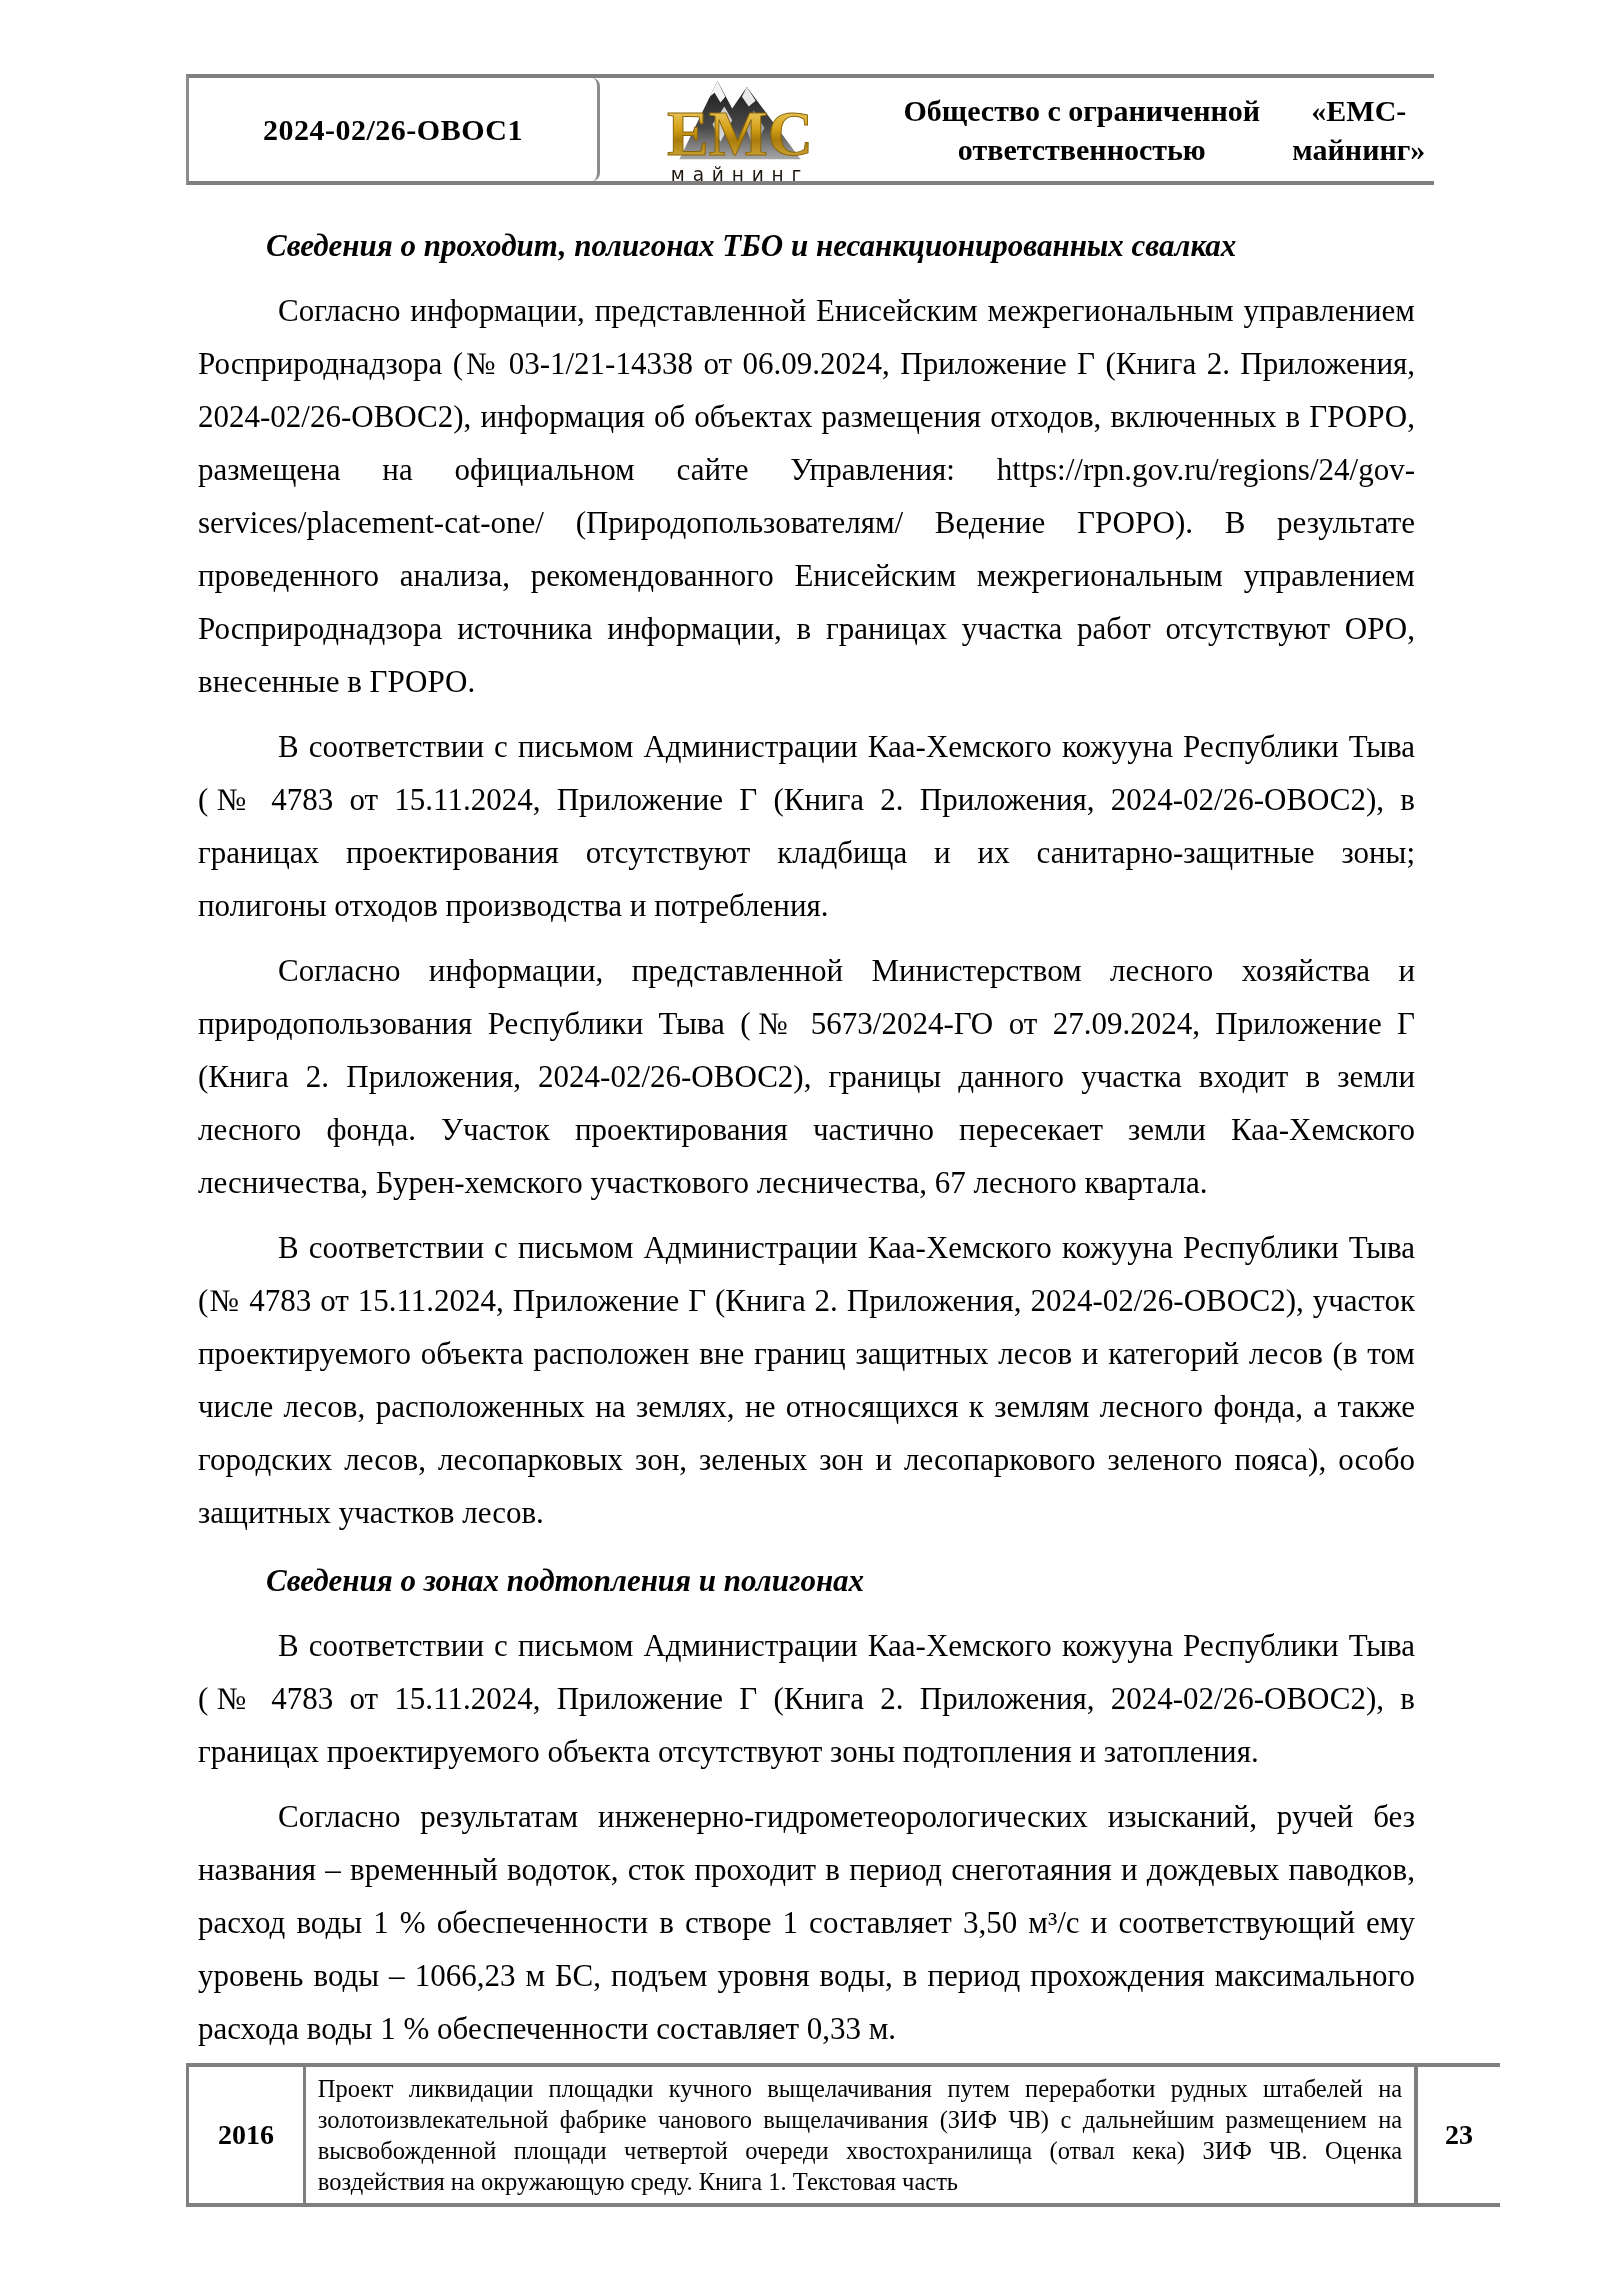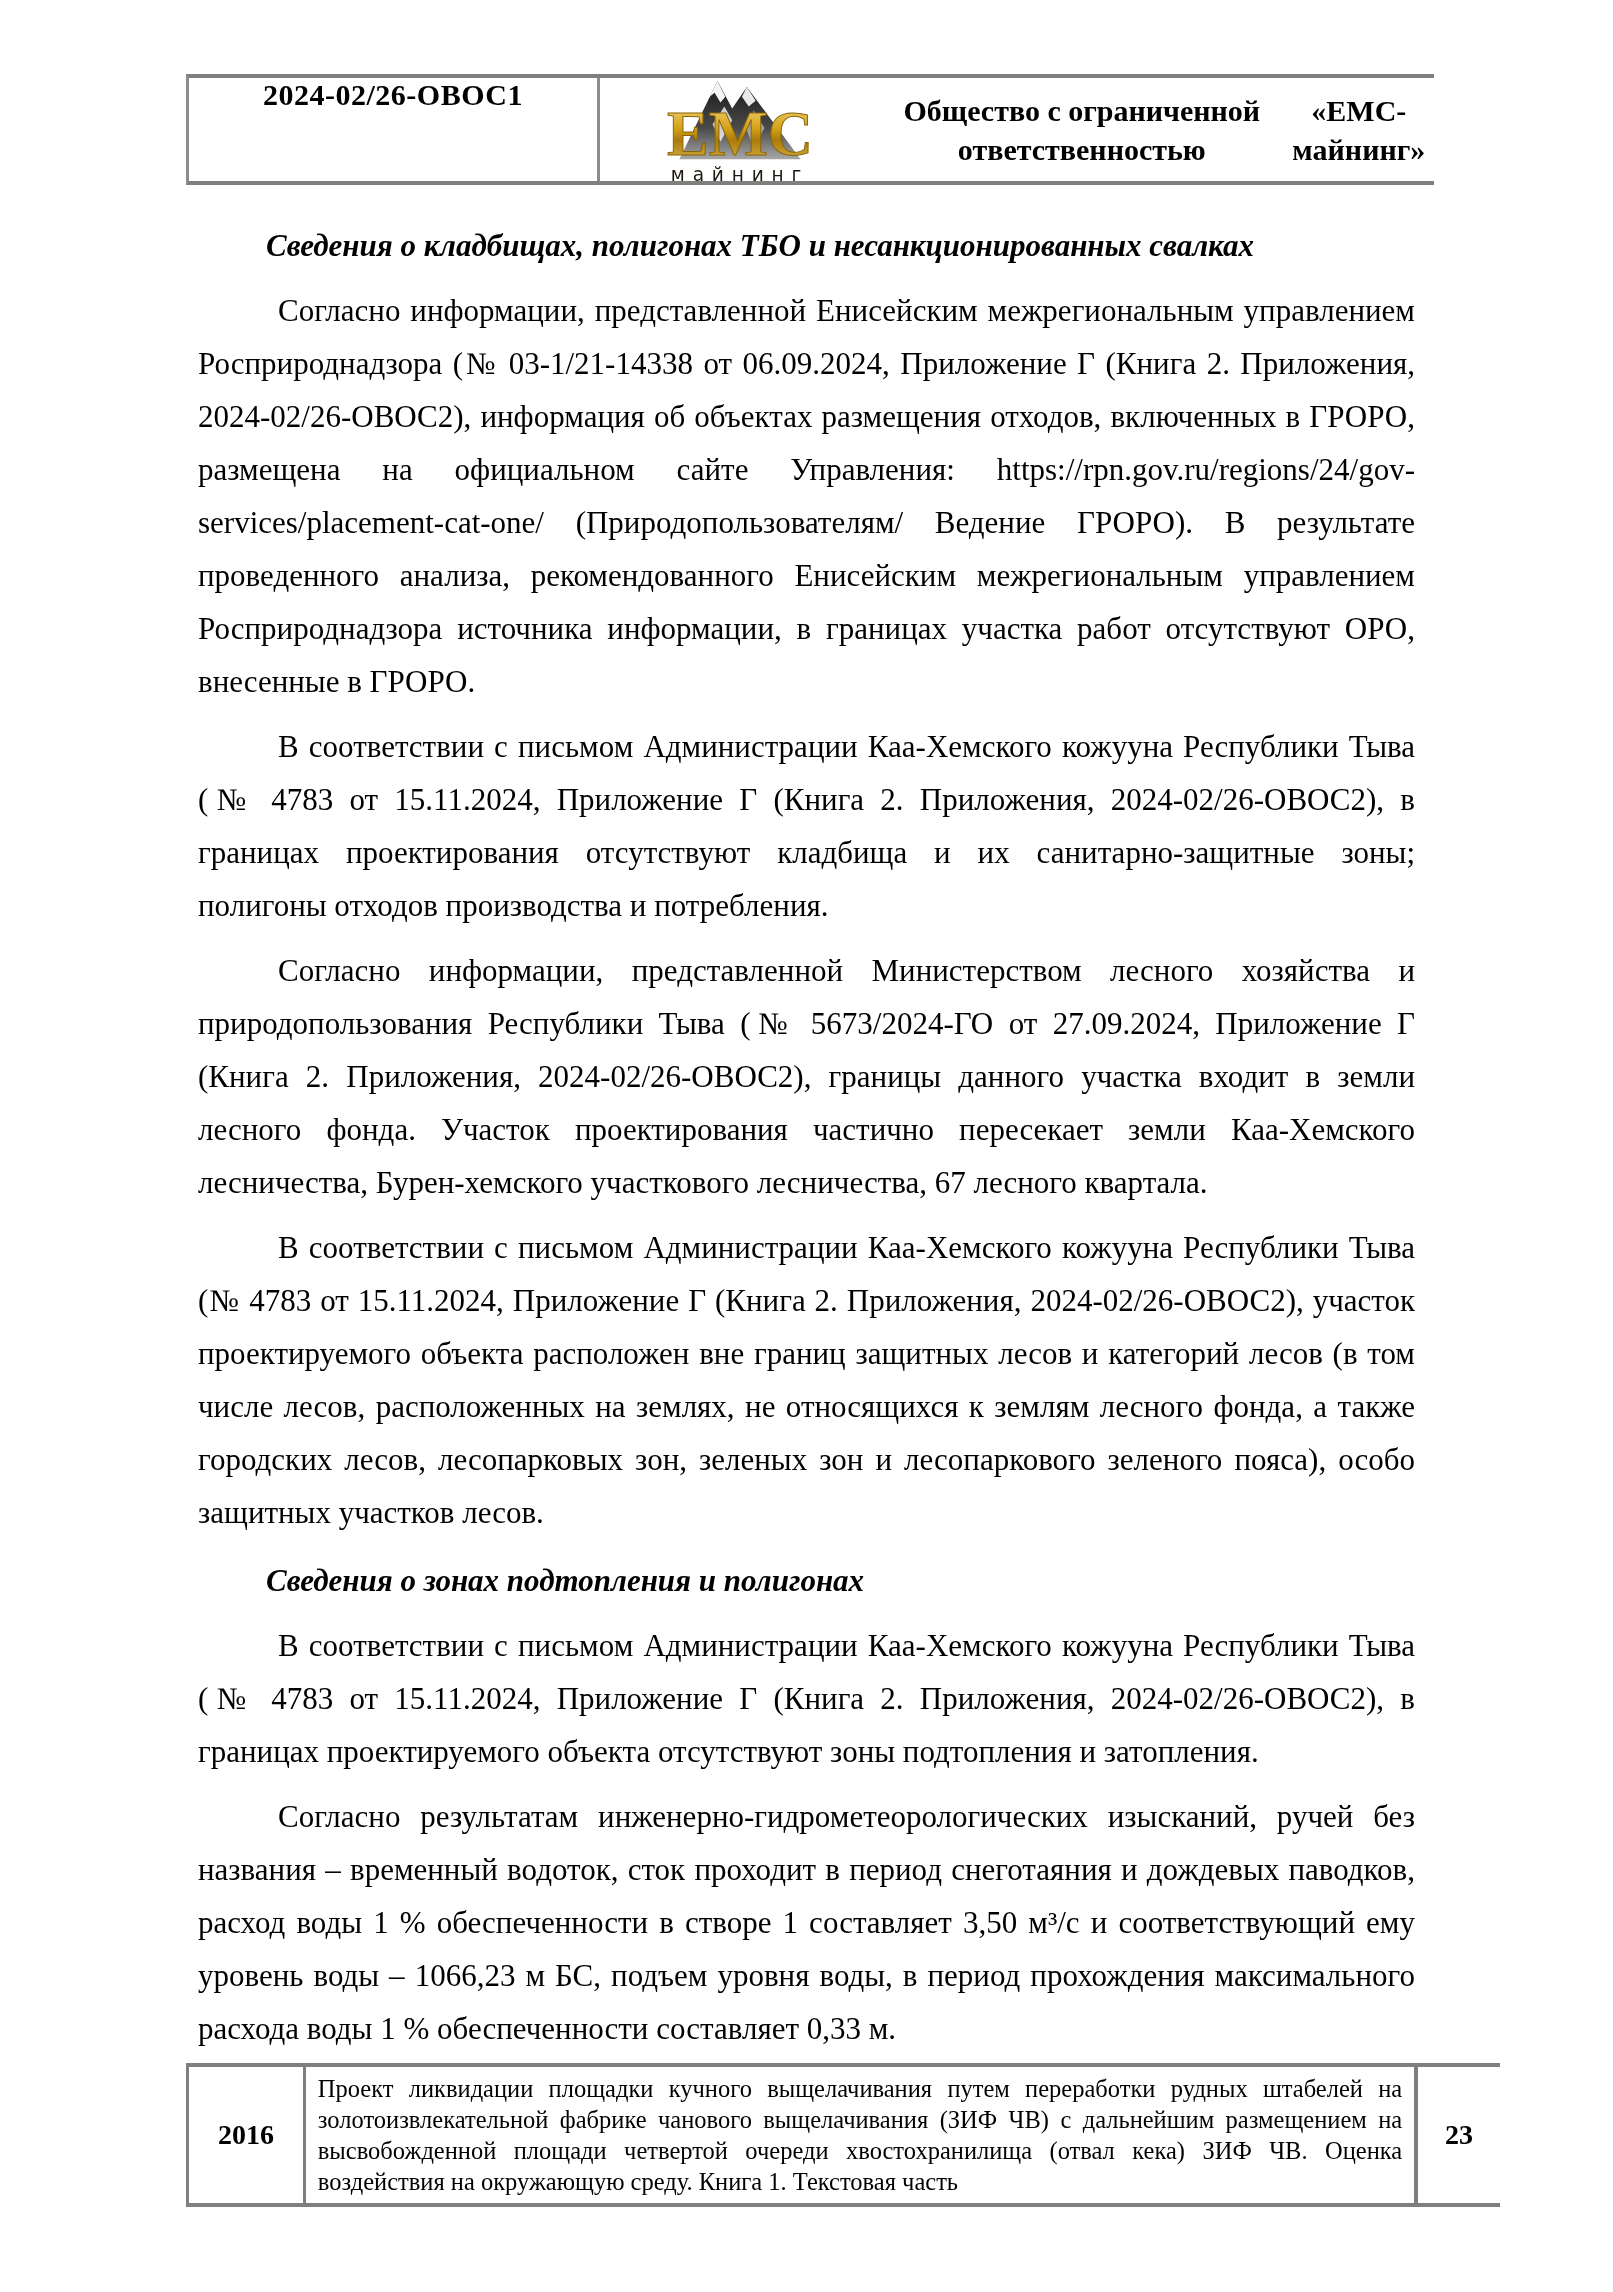--- a/index.html
+++ b/index.html
@@ -16,21 +16,21 @@
     position:absolute;left:186px;top:74px;width:1245px;height:103px;
     border-top:4.9px solid #7f7f7f;
     border-bottom:4.9px solid #7f7f7f;
     border-left:3.9px solid #8c8c8c;
     display:flex;align-items:stretch;
     box-sizing:content-box;
   }
   .header-cell-doc{
     width:408px;flex:0 0 auto;
     border-right:3.9px solid #8c8c8c;
-    display:flex;justify-content:center;
+    display:flex;align-items:center;justify-content:center;border-radius:8px;
   }
   .doc-number{font-weight:bold;font-size:30px;letter-spacing:0.5px;}
   .header-cell-logo{
     width:280px;flex:0 0 auto;
     display:flex;align-items:center;justify-content:center;
     overflow:visible;
     text-align:center;
   }
   .header-cell-company{
     flex:1 1 auto;
@@ -120,21 +120,21 @@
       </svg>
     </div>
     <div class="header-cell-company">
       <span class="company-line">Общество с ограниченной ответственностью</span>
       <span class="company-line">«ЕМС-майнинг»</span>
     </div>
   </div>
 
   <div class="body-text">
 
-    <p class="section-heading" style="margin-top:17.6px">Сведения о кладбищах, полигонах ТБО и несанкционированных свалках</p>
+    <p class="section-heading" style="margin-top:17.6px">Сведения о проходит, полигонах ТБО и несанкционированных свалках</p>
     <p class="para">Согласно информации, представленной Енисейским межрегиональным управлением Росприроднадзора (№ 03-1/21-14338 от 06.09.2024, Приложение Г (Книга 2. Приложения, 2024-02/26-ОВОС2), информация об объектах размещения отходов, включенных в ГРОРО, размещена на официальном сайте Управления: https://rpn.gov.ru/regions/24/gov-services/placement-cat-one/ (Природопользователям/ Ведение ГРОРО). В результате проведенного анализа, рекомендованного Енисейским межрегиональным управлением Росприроднадзора источника информации, в границах участка работ отсутствуют ОРО, внесенные в ГРОРО.</p>
     <p class="para">В соответствии с письмом Администрации Каа-Хемского кожууна Республики Тыва (№ 4783 от 15.11.2024, Приложение Г (Книга 2. Приложения, 2024-02/26-ОВОС2), в границах проектирования отсутствуют кладбища и их санитарно-защитные зоны; полигоны отходов производства и потребления.</p>
 
     <p class="para">Согласно информации, представленной Министерством лесного хозяйства и природопользования Республики Тыва (№ 5673/2024-ГО от 27.09.2024, Приложение Г (Книга 2. Приложения, 2024-02/26-ОВОС2), границы данного участка входит в земли лесного фонда. Участок проектирования частично пересекает земли Каа-Хемского лесничества, Бурен-хемского участкового лесничества, 67 лесного квартала.</p>
     <p class="para">В соответствии с письмом Администрации Каа-Хемского кожууна Республики Тыва (№ 4783 от 15.11.2024, Приложение Г (Книга 2. Приложения, 2024-02/26-ОВОС2), участок проектируемого объекта расположен вне границ защитных лесов и категорий лесов (в том числе лесов, расположенных на землях, не относящихся к землям лесного фонда, а также городских лесов, лесопарковых зон, зеленых зон и лесопаркового зеленого пояса), особо защитных участков лесов.</p>
 
     <p class="section-heading">Сведения о зонах подтопления и полигонах</p>
     <p class="para">В соответствии с письмом Администрации Каа-Хемского кожууна Республики Тыва (№ 4783 от 15.11.2024, Приложение Г (Книга 2. Приложения, 2024-02/26-ОВОС2), в границах проектируемого объекта отсутствуют зоны подтопления и затопления.</p>
     <p class="para">Согласно результатам инженерно-гидрометеорологических изысканий, ручей без названия – временный водоток, сток проходит в период снеготаяния и дождевых паводков, расход воды 1 % обеспеченности в створе 1 составляет 3,50 м³/с и соответствующий ему уровень воды – 1066,23 м БС, подъем уровня воды, в период прохождения максимального расхода воды 1 % обеспеченности составляет 0,33 м.</p>
 

